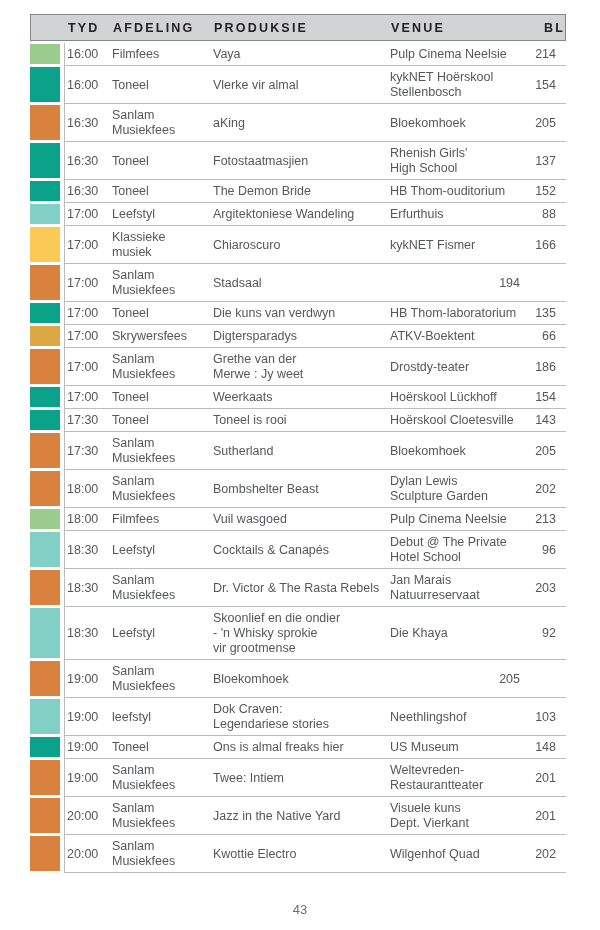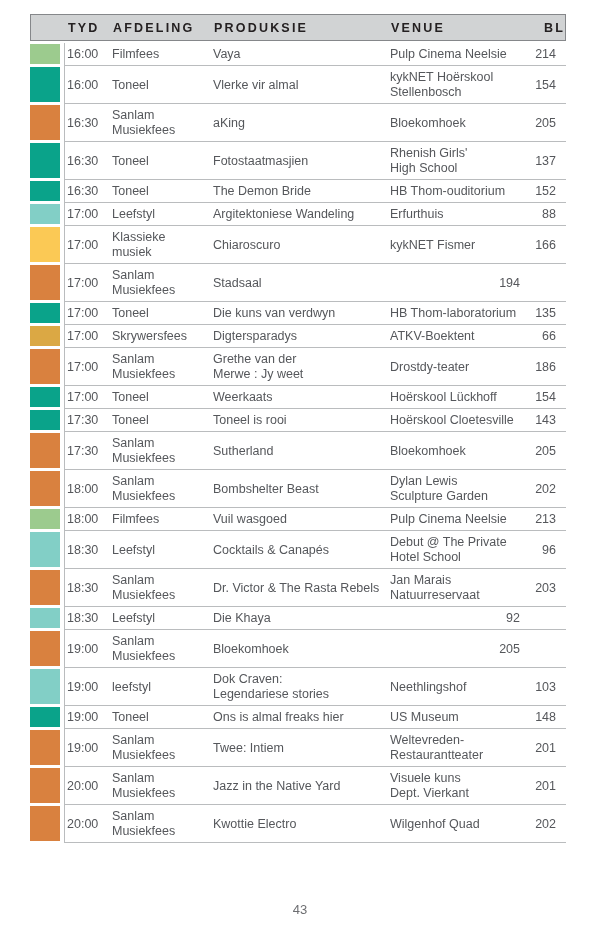--- a/index.html
+++ b/index.html
@@ -278,20 +278,23 @@
 Natuurreservaat</div>
       <div class="cell c-bl">203</div>
     </div>
   </div>
 
   <div class="row">
     <div class="chip" style="background-color: rgb(130, 207, 198);"></div>
     <div class="row-body">
       <div class="cell c-tyd">18:30</div>
       <div class="cell c-afd">Leefstyl</div>
+      <div class="cell c-prod">Skoonlief en die ondier
+- 'n Whisky sprokie
+vir grootmense</div>
       <div class="cell c-venue">Die Khaya</div>
       <div class="cell c-bl">92</div>
     </div>
   </div>
 
   <div class="row">
     <div class="chip" style="background-color: rgb(217, 129, 63);"></div>
     <div class="row-body">
       <div class="cell c-tyd">19:00</div>
       <div class="cell c-afd">Sanlam

